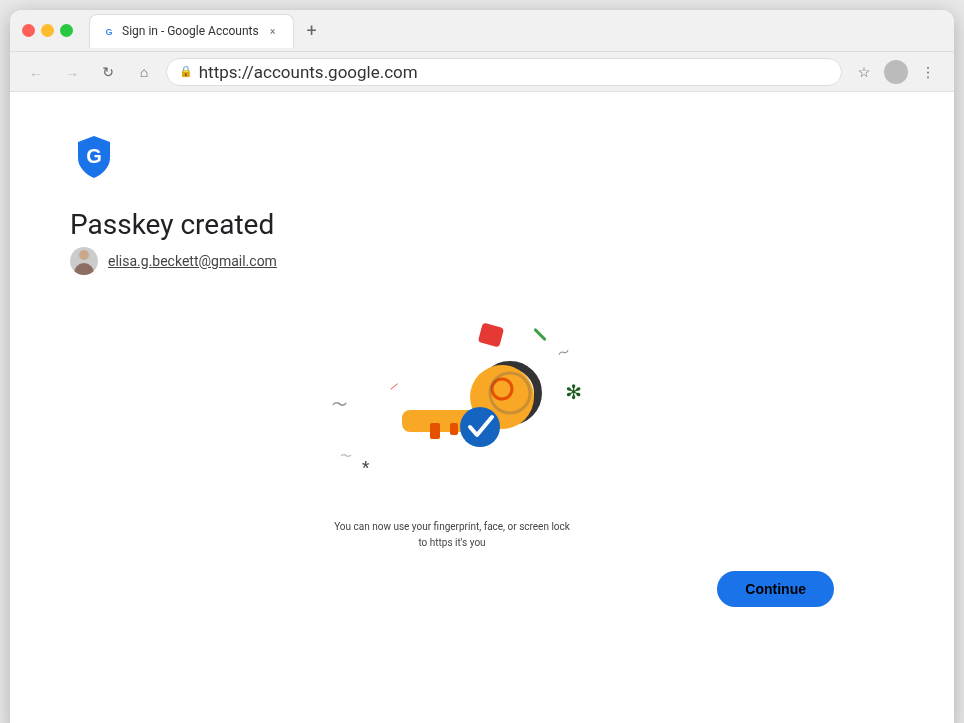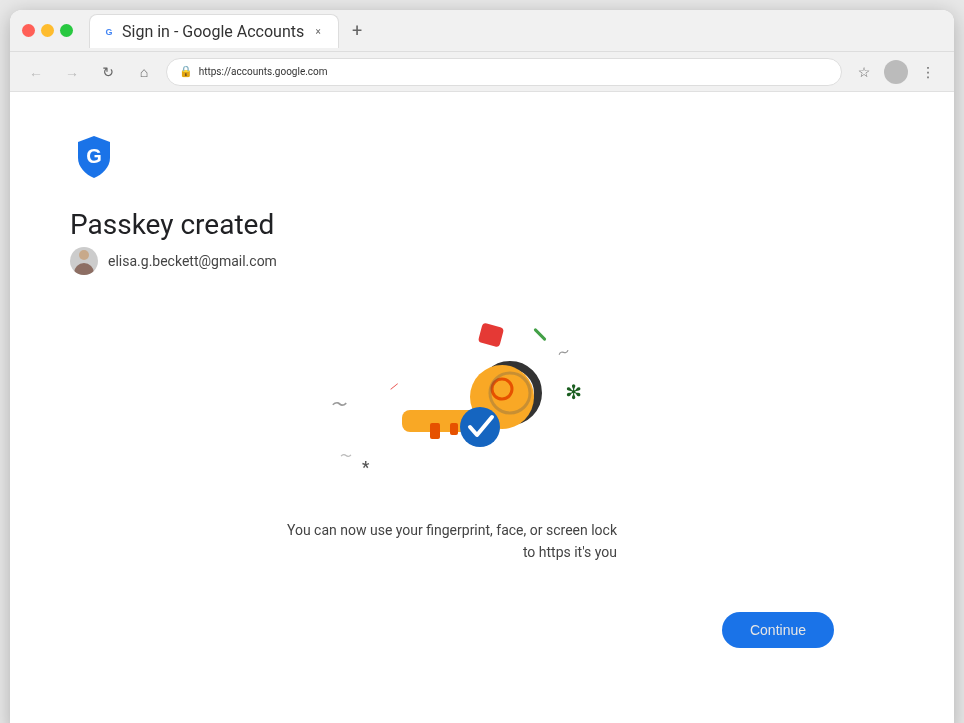--- a/index.html
+++ b/index.html
@@ -76,21 +76,21 @@
       position: relative;
     }
 
     .tab-favicon {
       width: 14px;
       height: 14px;
       flex-shrink: 0;
     }
 
     .tab-title {
-      font-size: 16px;
+      font-size: 12px;
       color: #333;
       flex: 1;
       white-space: nowrap;
       overflow: hidden;
       text-overflow: ellipsis;
     }
 
     .tab-close {
       width: 16px;
       height: 16px;
@@ -152,21 +152,21 @@
       gap: 6px;
       border: 1px solid #ddd;
     }
 
     .lock-icon {
       color: #555;
       font-size: 11px;
     }
 
     .url-text {
-      font-size: 10px;
+      font-size: 17px;
       color: #333;
     }
 
     .address-actions {
       display: flex;
       align-items: center;
       gap: 6px;
     }
 
     .addr-btn {
@@ -252,20 +252,21 @@
       background: #8d6e63;
       position: absolute;
       bottom: 0;
       left: 50%;
       transform: translateX(-50%);
     }
 
     .user-email {
       font-size: 14px;
       color: #444;
+      text-decoration: underline;
     }
 
     
     .main-area {
       display: flex;
       gap: 40px;
       align-items: flex-start;
     }
 
     .right-panel {
@@ -324,36 +325,35 @@
     }
 
     
     .key-svg-container {
       position: absolute;
       top: 30px;
       left: 60px;
     }
 
     .description-text {
-      font-size: 14px;
+      font-size: 10px;
       color: #444;
       line-height: 1.6;
       max-width: 340px;
-      text-align: right;
+      text-align: center;
     }
 
     .continue-btn {
-      margin-top: 28px;
       background: #1a73e8;
-      color: #e5e5e5;
+      color: #000000;
       border: none;
       border-radius: 20px;
       padding: 10px 28px;
       font-size: 14px;
-      font-weight: 400;
+      font-weight: 700;
       cursor: pointer;
       align-self: flex-end;
     }
 
     .bottom-actions {
       display: flex;
       justify-content: flex-end;
       width: 100%;
       margin-top: 20px;
     }

